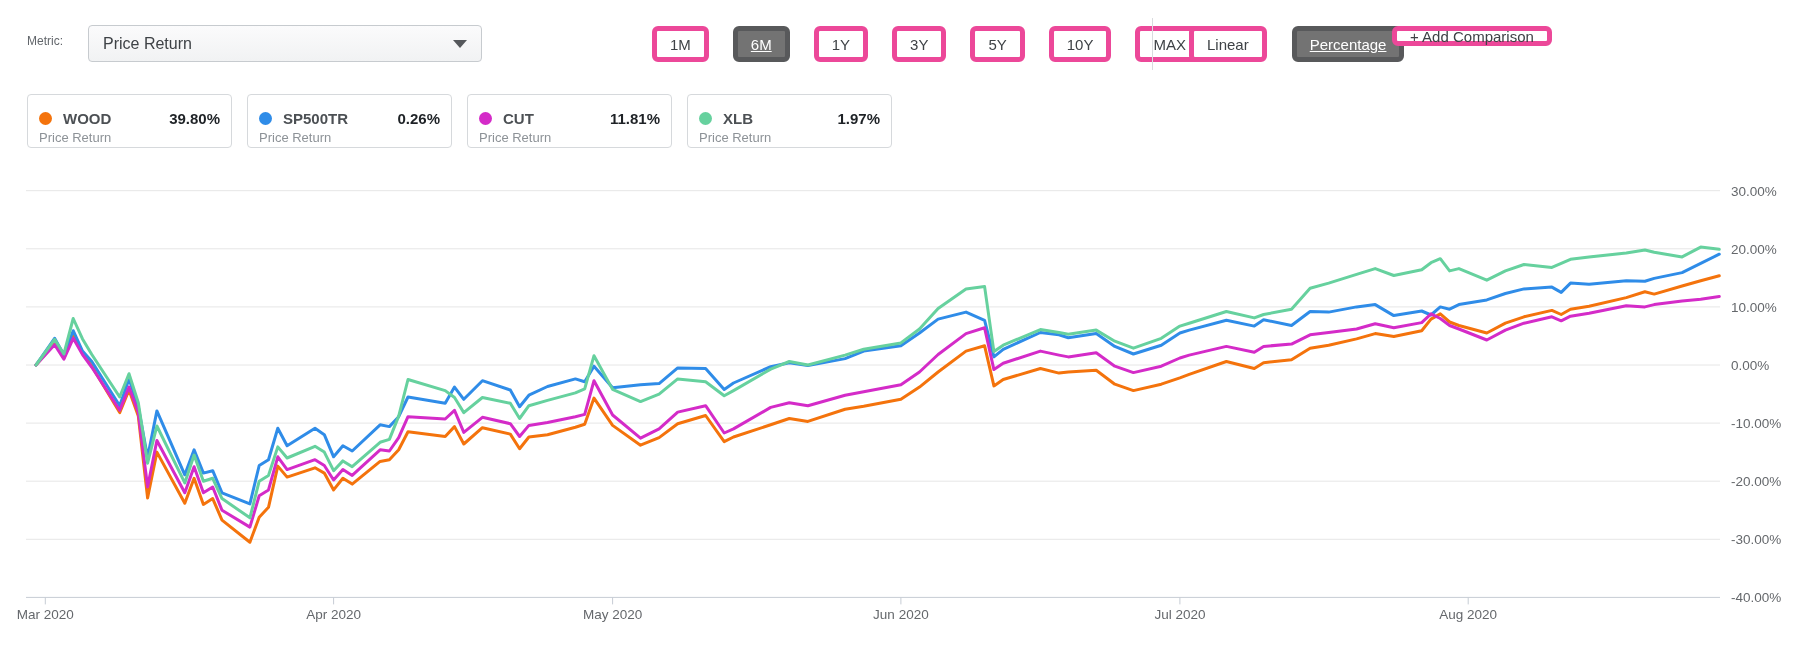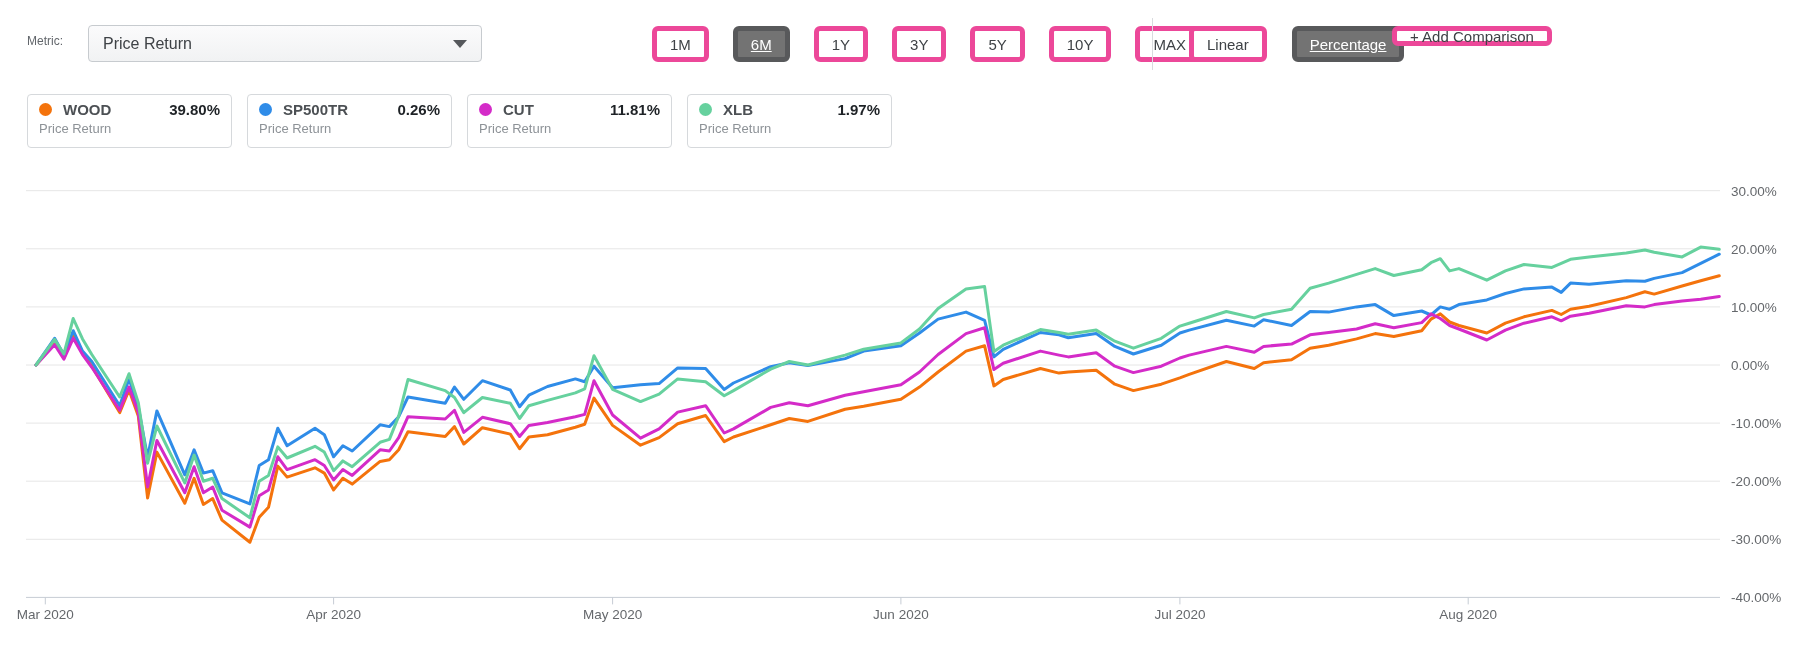--- a/index.html
+++ b/index.html
@@ -18,21 +18,21 @@
     color:#3e4246;font-size:15px;font-family:inherit;padding:0 13px;cursor:pointer;display:flex;align-items:center;justify-content:center;}
   .btn.active{background:#737373;border-color:#58595b;color:#fff;text-decoration:underline;}
   .range-group{position:absolute;left:652px;top:26px;display:flex;gap:24px;}
   .vdivider{position:absolute;left:1152px;top:18px;width:1px;height:52px;background:#d9dbde;}
   .scale-group{position:absolute;left:1176px;top:26px;display:flex;gap:25px;margin-left:13px;}
   .add-btn{position:absolute;left:1392px;top:26px;height:20px;}
 
   
   .legend-row{position:absolute;left:27px;top:94px;display:flex;gap:15px;}
   .legend-card{box-sizing:border-box;width:205px;height:54px;border:1px solid #d6d9dc;border-radius:4px;
-    background:#fff;padding:6px 11px 0 11px;cursor:pointer;}
+    background:#fff;padding:15px 11px 0 11px;cursor:pointer;}
   .legend-card .row1{display:flex;align-items:center;}
   .legend-card .dot{width:13px;height:13px;border-radius:50%;flex:0 0 auto;}
   .legend-card .ticker{margin-left:11px;font-size:15px;font-weight:700;color:#4c5054;}
   .legend-card .pct{margin-left:auto;font-size:15px;font-weight:700;color:#1e2226;}
   .legend-card .sub{margin-top:3px;font-size:13px;color:#8d9297;}
 
   
   #chart{position:absolute;left:0;top:150px;}
   .axis-text{font-size:13.5px;fill:#65686c;}
 </style>

